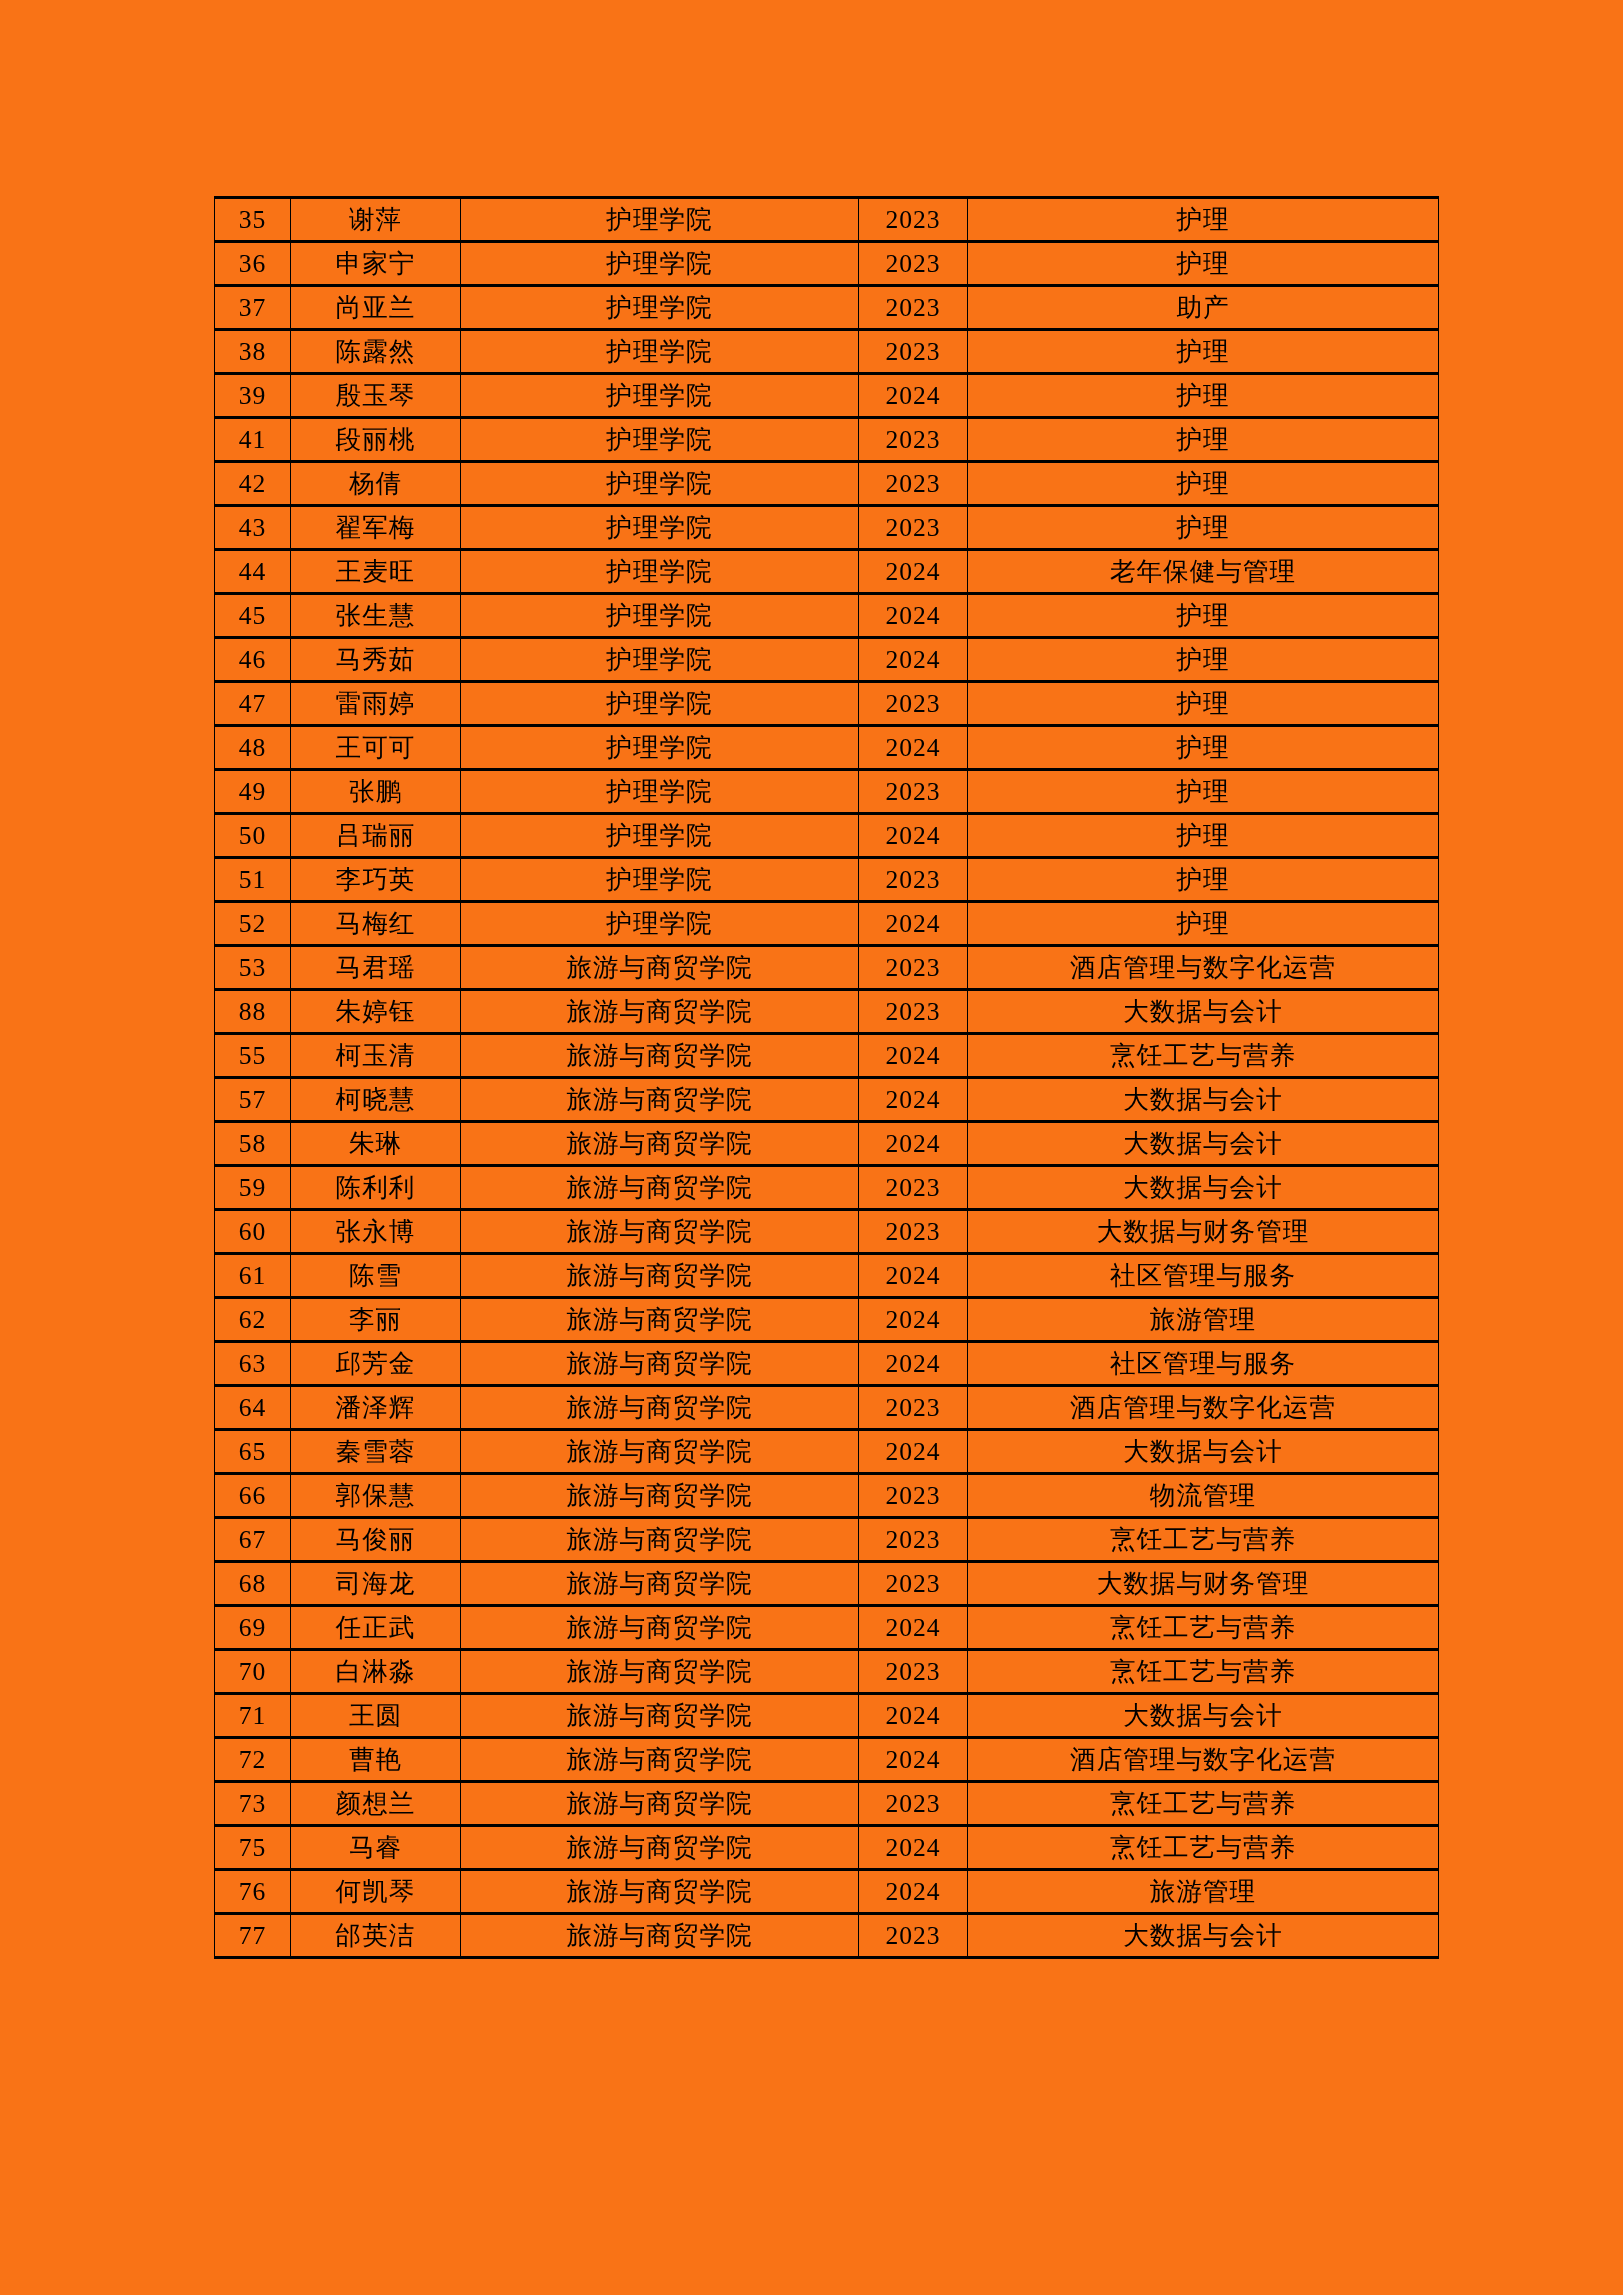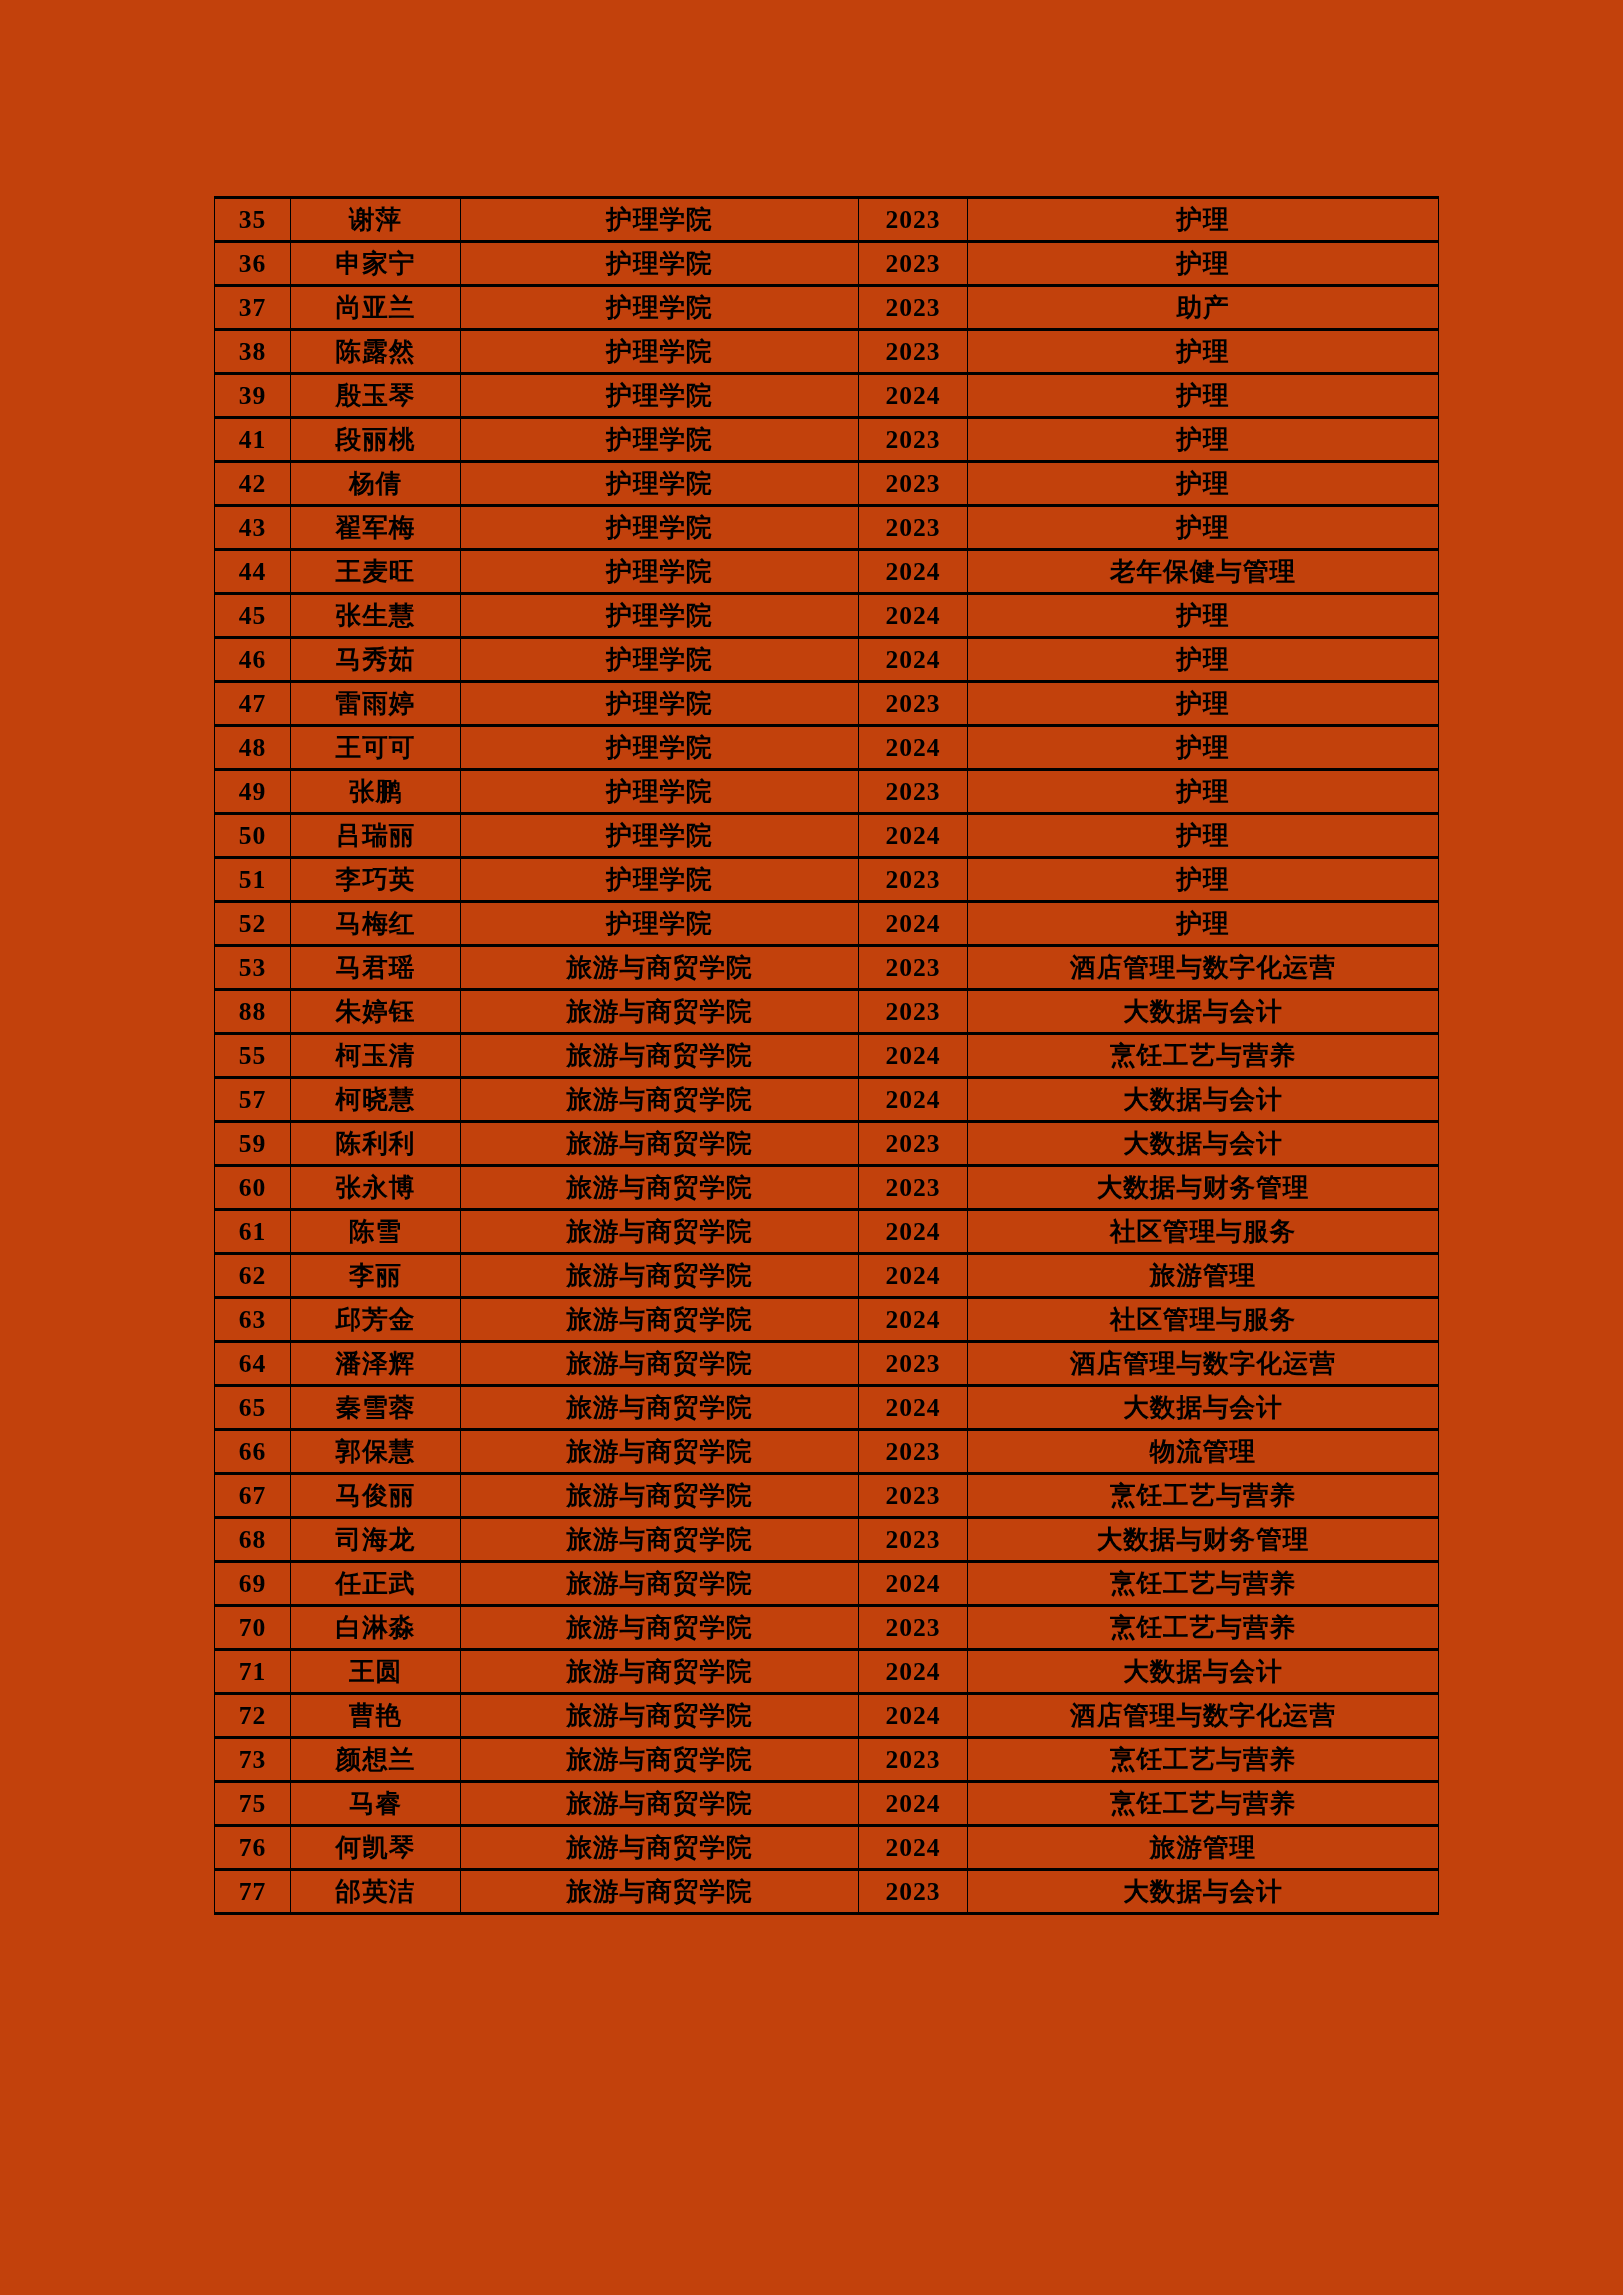--- a/index.html
+++ b/index.html
@@ -4,24 +4,23 @@
 <style>
   html, body {
     margin: 0;
     padding: 0;
     background: #ffffff;
   }
   .page {
     position: relative;
     width: 1623px;
     height: 2295px;
-    background: #c2410c;
+    background: #f97316;
     font-family: "Liberation Serif", "DejaVu Serif", serif;
     color: #000000;
-    font-weight: bold;
   }
   table.roster {
     position: absolute;
     left: 214px;
     top: 196px;
     width: 1224px;
     border-collapse: collapse;
     table-layout: fixed;
   }
   col.c-no      { width: 76px; }
@@ -198,20 +197,27 @@
           <td>烹饪工艺与营养</td>
         </tr>
         <tr>
           <td>57</td>
           <td>柯晓慧</td>
           <td>旅游与商贸学院</td>
           <td>2024</td>
           <td>大数据与会计</td>
         </tr>
         <tr>
+          <td>58</td>
+          <td>朱琳</td>
+          <td>旅游与商贸学院</td>
+          <td>2024</td>
+          <td>大数据与会计</td>
+        </tr>
+        <tr>
           <td>59</td>
           <td>陈利利</td>
           <td>旅游与商贸学院</td>
           <td>2023</td>
           <td>大数据与会计</td>
         </tr>
         <tr>
           <td>60</td>
           <td>张永博</td>
           <td>旅游与商贸学院</td>

